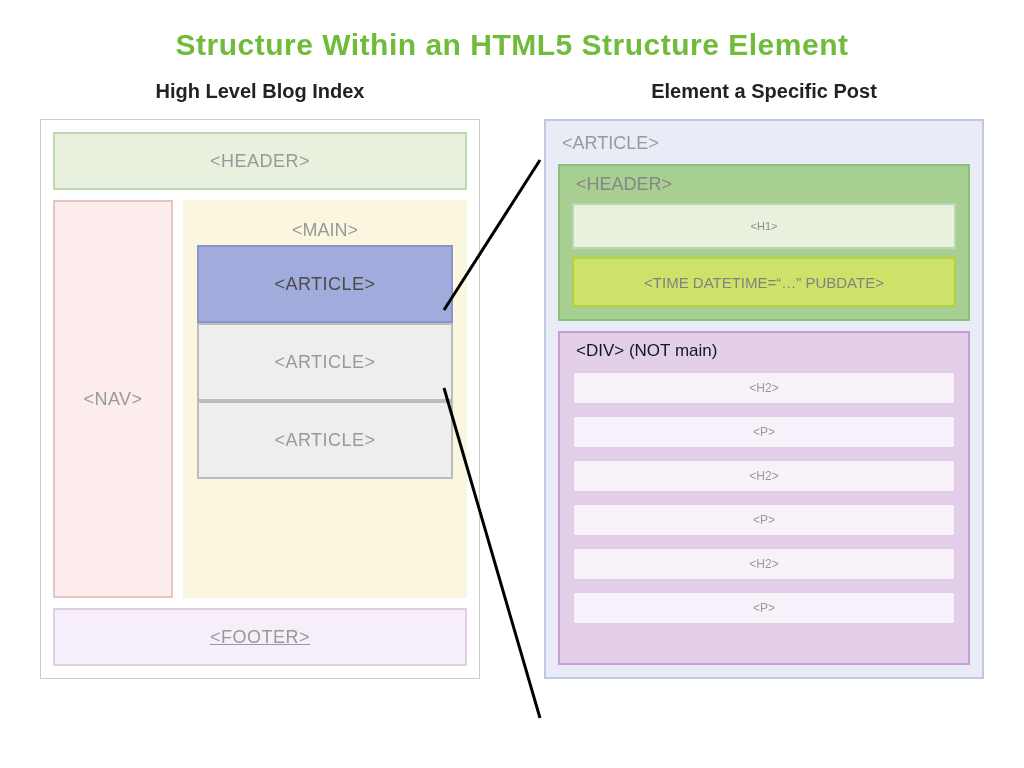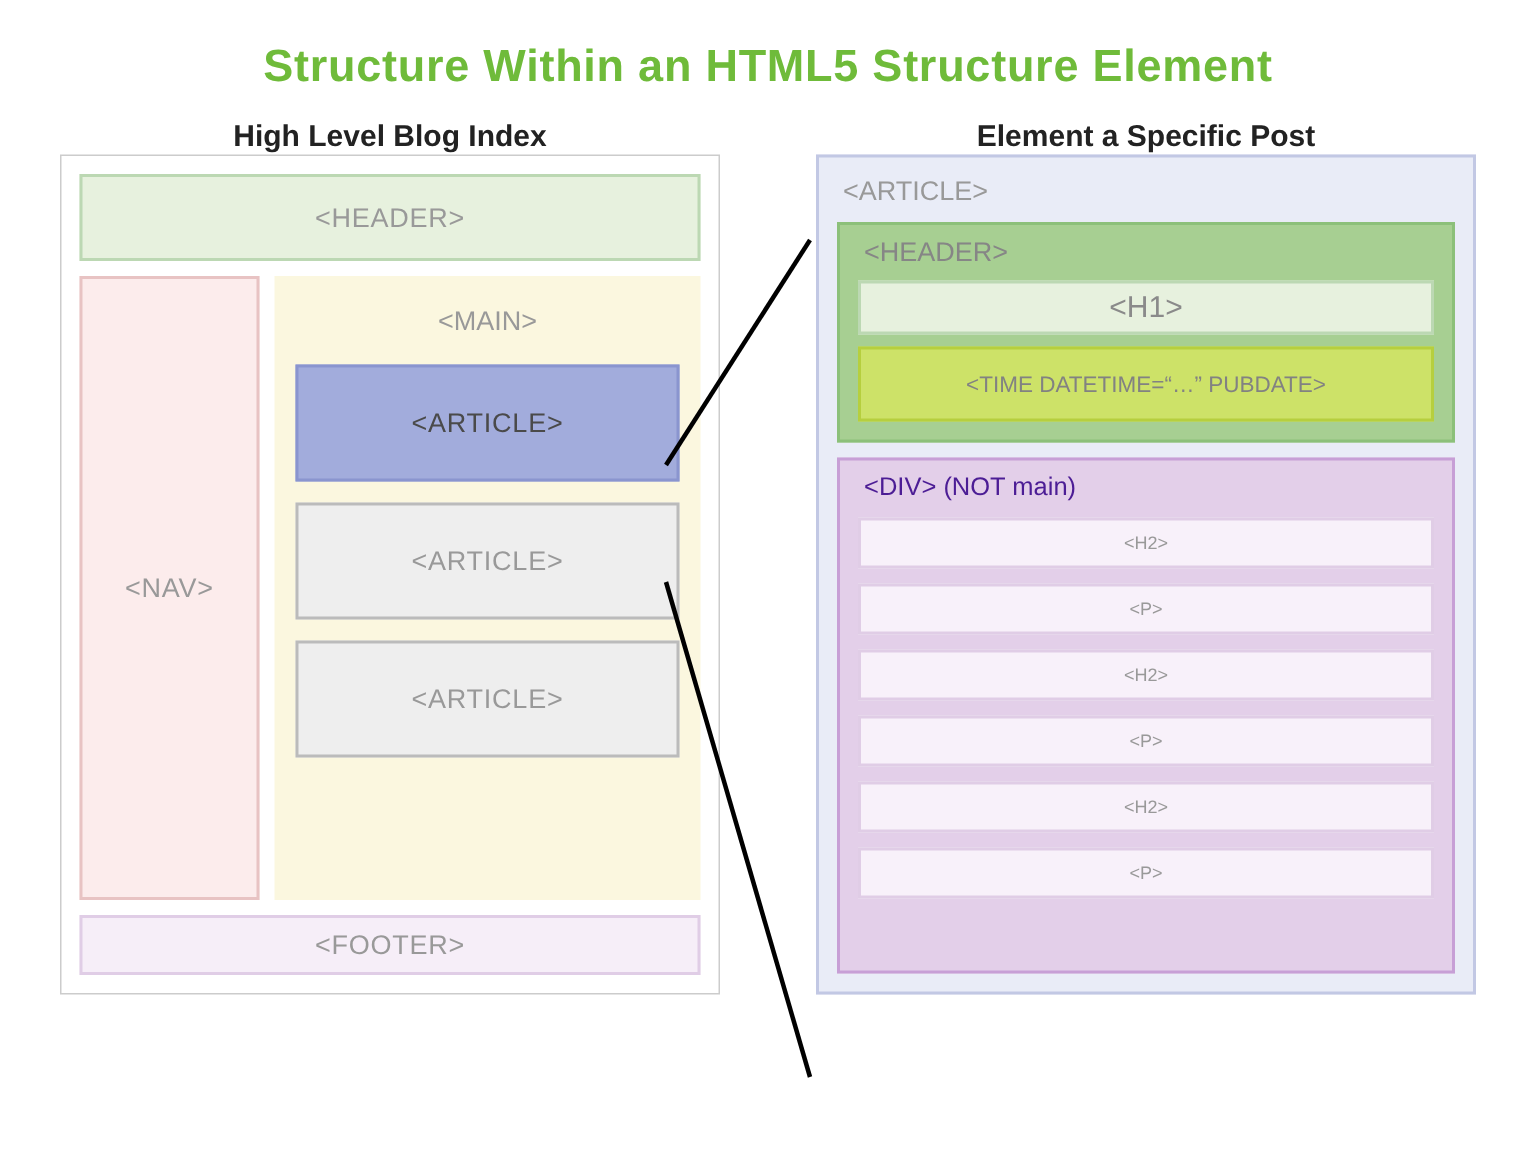--- a/index.html
+++ b/index.html
@@ -22,20 +22,21 @@
   .columns {
     display: flex;
     gap: 64px;
     padding: 18px 40px 0 40px;
   }
   .col { flex: 1; }
   .col-title {
     text-align: center;
     font-weight: 700;
     font-size: 20px;
+    margin-bottom: 16px;
     color: #222;
   }
   .tag-box {
     border-width: 2px;
     border-style: solid;
     display: flex;
     align-items: center;
     justify-content: center;
     font-family: "Helvetica Neue", Arial, sans-serif;
     color: #999;
@@ -64,42 +65,42 @@
     border-color: #e8c3c3;
     background: #fcecec;
   }
   .bi-main {
     flex: 1;
     border-color: #e7dba3;
     background: #fbf7df;
     display: flex;
     flex-direction: column;
     padding: 12px 14px 14px 14px;
-    gap: 14px;
   }
   .bi-main-label {
     text-align: center;
     font-size: 18px;
     color: #999;
     padding: 8px 0 4px 0;
   }
   .bi-article {
     border-color: #bbb;
     background: #eee;
     height: 78px;
   }
   .bi-article.hl {
     border-color: #8a95cf;
     background: #a2acdc;
     color: #4a4a4a;
   }
   .bi-footer {
-    height: 40px;
+    height: 58px;
     border-color: #e0cde6;
     background: #f6eef8;
+    text-decoration: underline;
   }
 
   
   .post {
     border: 2px solid #c2c8e4;
     background: #e9ecf7;
     padding: 10px 12px 12px 12px;
     height: 560px;
     display: flex;
     flex-direction: column;
@@ -120,26 +121,26 @@
     gap: 8px;
   }
   .post-header-label {
     color: #868686;
     font-size: 18px;
     padding-left: 4px;
   }
   .post-h1 {
     border: 2px solid #bcd8b3;
     background: #e7f1de;
-    height: 36px;
+    height: 46px;
     display: flex;
     align-items: center;
     justify-content: center;
     color: #8a8a8a;
-    font-size: 20px;
+    font-size: 11px;
   }
   .post-time {
     border: 2px solid #b6cf3e;
     background: #cde268;
     height: 50px;
     display: flex;
     align-items: center;
     justify-content: center;
     color: #828282;
     font-size: 15px;
@@ -147,21 +148,21 @@
   .post-div {
     border: 2px solid #c79fd6;
     background: #e3cfe9;
     flex: 1;
     padding: 8px 12px 12px 12px;
     display: flex;
     flex-direction: column;
     gap: 10px;
   }
   .post-div-label {
-    color: #4c1d95;
+    color: #0f172a;
     font-size: 17px;
     padding-left: 4px;
   }
   .post-row {
     border: 2px solid #e0cde6;
     background: #f8f1fa;
     height: 34px;
     display: flex;
     align-items: center;
     justify-content: center;

